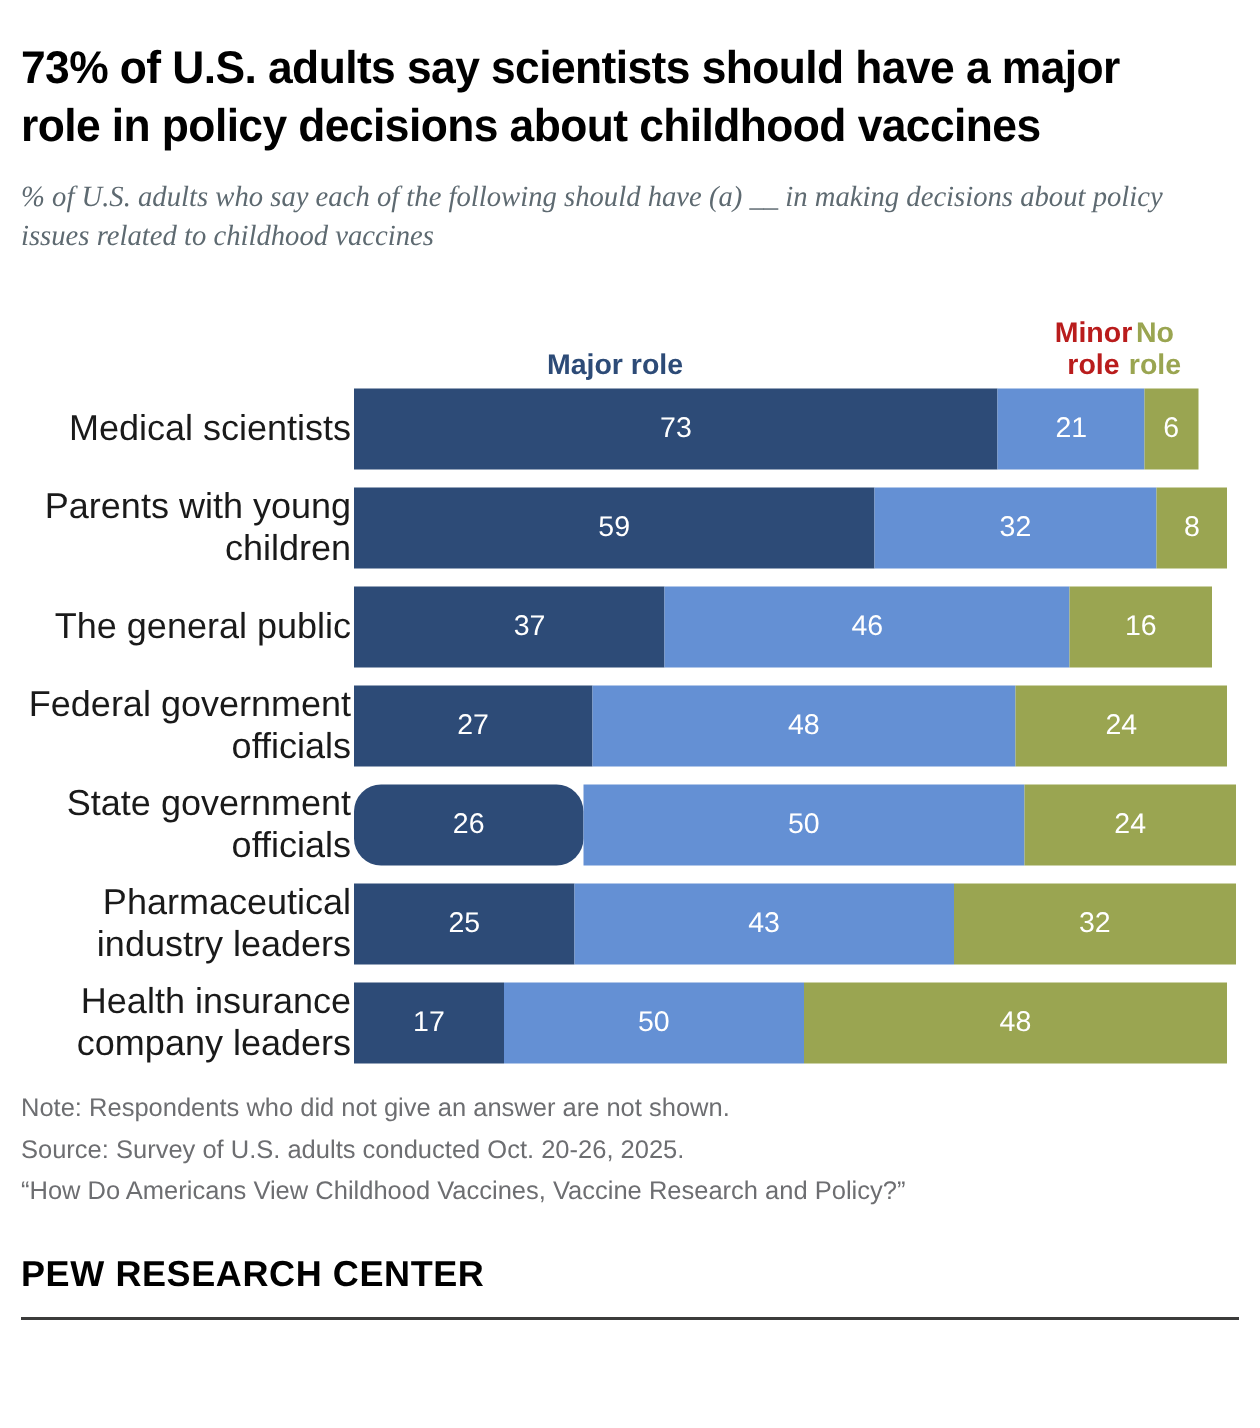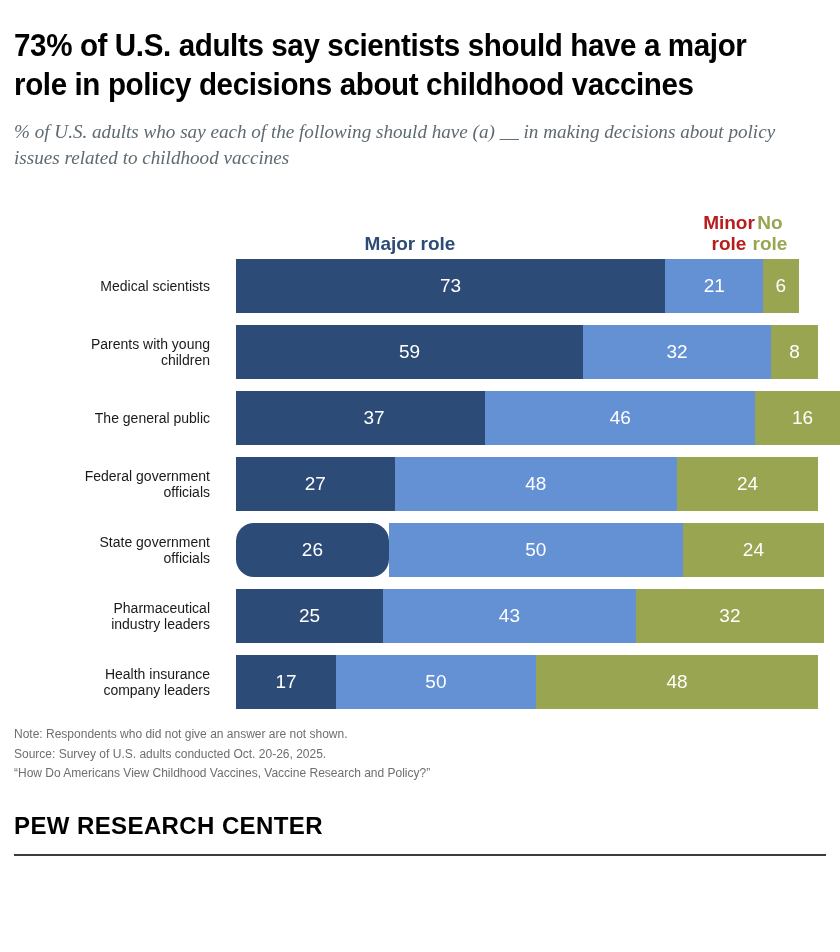--- a/index.html
+++ b/index.html
@@ -93,23 +93,23 @@
   .row {
     display: flex;
     align-items: center;
     height: 54px;
     margin-bottom: 12px;
   }
   .row-label {
     width: 222px;
     flex: 0 0 222px;
     text-align: right;
-    padding-right: 26px;
+    padding-right: 2px;
     box-sizing: border-box;
-    font-size: 14px;
+    font-size: 24px;
     line-height: 1.2;
     color: #1a1a1a;
     font-family: "Liberation Sans Narrow", "Liberation Sans", sans-serif;
   }
   .row-bar {
     position: relative;
     height: 54px;
     display: flex;
     align-items: stretch;
     flex: 0 0 auto;
@@ -127,21 +127,21 @@
     overflow: hidden;
   }
   .seg-major { background: #2d4b77; }
   .seg-minor { background: #6490d4; }
   .seg-no    { background: #9aa551; }
 
   
   .footer {
     margin-top: 16px;
     font-family: "Liberation Sans Narrow", "Liberation Sans", sans-serif;
-    font-size: 12px;
+    font-size: 17px;
     line-height: 1.62;
     color: #6d6e71;
   }
   .footer div { white-space: nowrap; }
 
   .brand {
     margin-top: 28px;
     font-family: "Liberation Sans Narrow", "Liberation Sans", sans-serif;
     font-size: 24px;
     font-weight: bold;
@@ -202,21 +202,21 @@
             <span>32</span>
           </div>
           <div class="seg seg-no" style="width: 47.04px;">
             <span>8</span>
           </div>
         </div>
       </div>
       <div class="row">
         <div class="row-label"><span>The general public</span></div>
         <div class="row-bar">
-          <div class="seg seg-major" style="width: 249px; padding-left: 27px;">
+          <div class="seg seg-major" style="width: 207px; padding-left: 27px;">
             <span>37</span>
           </div>
           <div class="seg seg-minor" style="width: 270.48px;">
             <span>46</span>
           </div>
           <div class="seg seg-no" style="width: 94.08px;">
             <span>16</span>
           </div>
         </div>
       </div>

